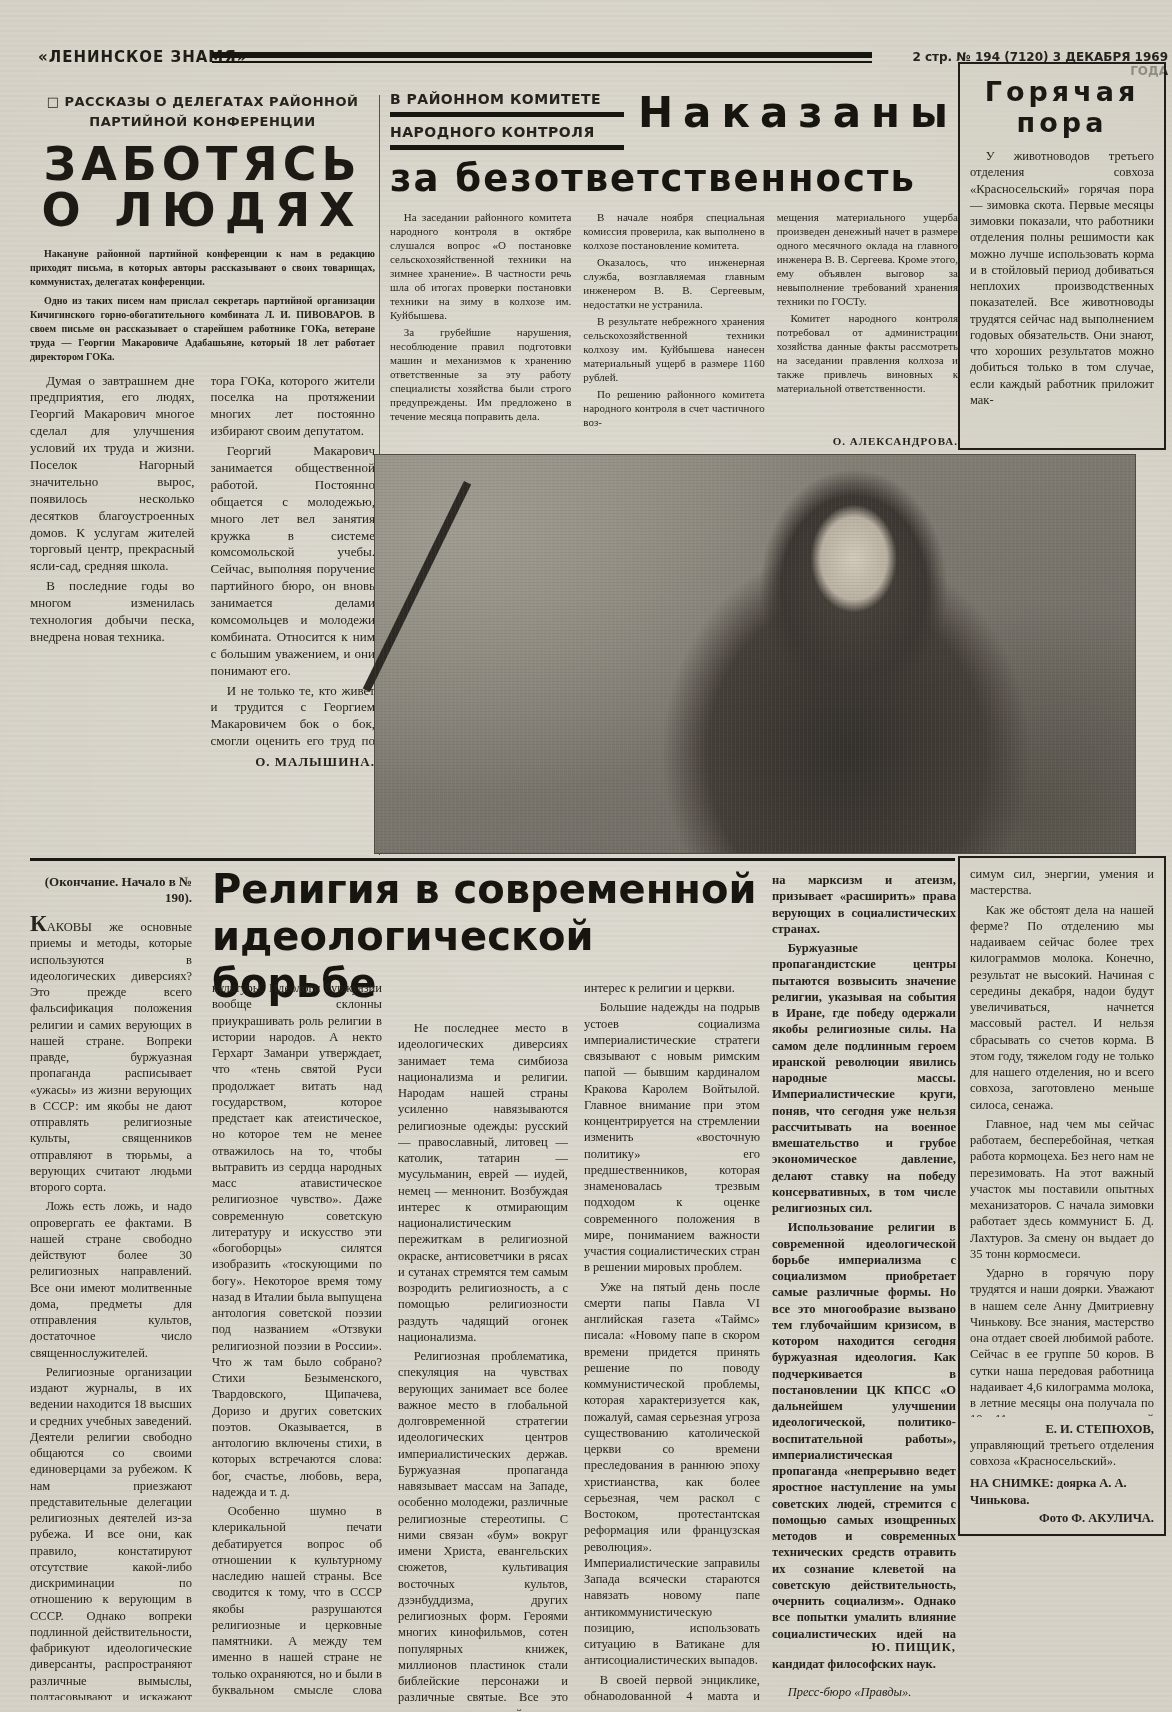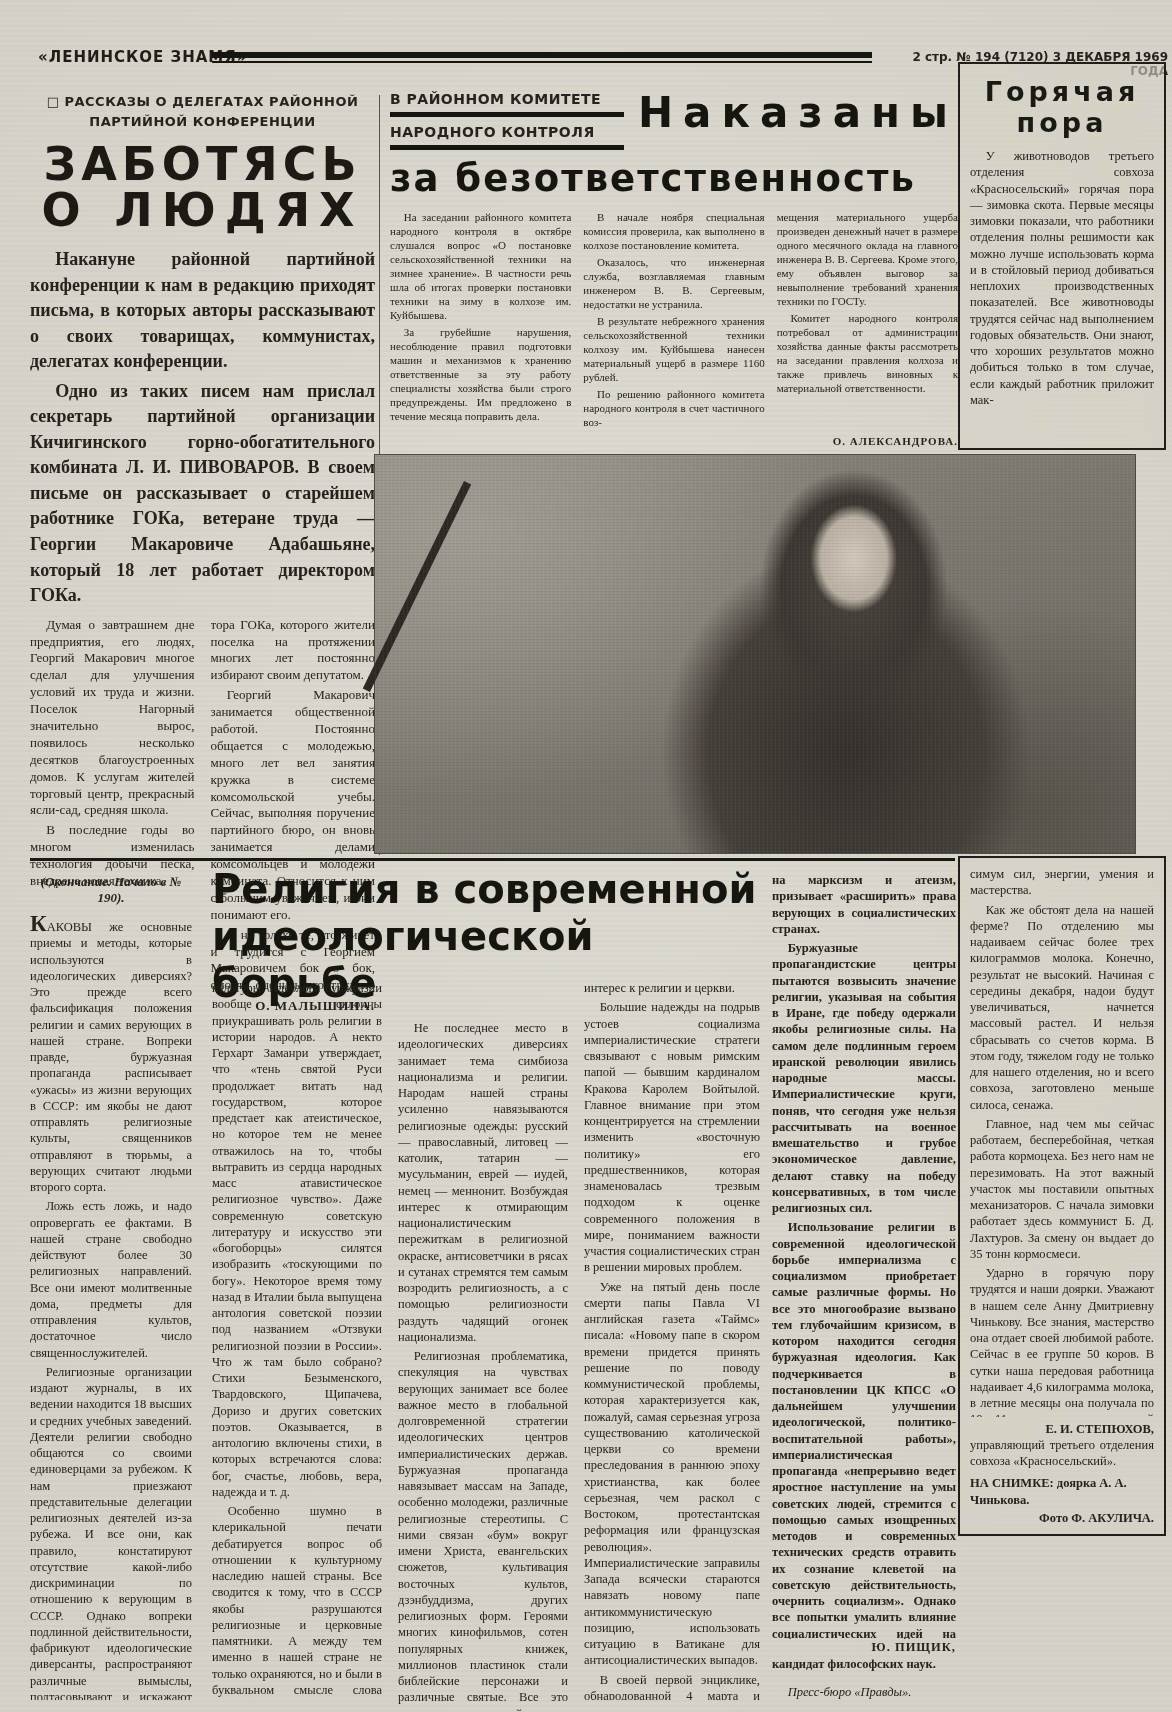--- a/index.html
+++ b/index.html
@@ -21,21 +21,21 @@
   
   .col-text p{margin:0 0 3px;text-indent:1.25em;text-align:justify;}
   .cont p:first-child{text-indent:0;}
   .signature{font-weight:bold;text-align:right;letter-spacing:1px;}
   
   .care{position:absolute;left:30px;top:92px;width:345px;height:766px;}
   .care .kicker{text-align:center;font:bold 13px/1.5 "DejaVu Sans",sans-serif;letter-spacing:.5px;}
   .care .headline{text-align:center;font:bold 46px/1.0 "DejaVu Sans",sans-serif;margin-top:10px;color:#1d1a15;}
   .care .headline .hl1{letter-spacing:5px;}
   .care .headline .hl2{letter-spacing:9px;}
-  .care .lead{margin-top:14px;font-size:18px;line-height:1.42;font-weight:bold;}
+  .care .lead{margin-top:14px;font-size:10px;line-height:1.42;font-weight:bold;}
   .care .lead p{margin:0 0 4px;text-indent:1.4em;text-align:justify;}
   .care-cols{display:flex;gap:16px;margin-top:8px;height:398px;}
   .care-col{flex:1;display:flex;flex-direction:column;font-size:13px;line-height:1.3;}
   .care-col .col-text{flex:1;overflow:hidden;}
   
   .vdiv{position:absolute;left:379px;top:95px;width:1px;height:760px;background:#56524a;}
   .hrule{position:absolute;left:30px;top:858px;width:925px;height:3px;background:#1b1914;}
   
   .punished{position:absolute;left:390px;top:92px;width:568px;height:360px;}
   .pun-head{display:flex;align-items:flex-start;gap:14px;}
@@ -68,21 +68,21 @@
   .hot-top{top:62px;height:388px;overflow:hidden;}
   .hot-bottom{top:856px;height:680px;display:flex;flex-direction:column;}
   .hot-headline{text-align:center;font:bold 27px/1.15 "DejaVu Sans",sans-serif;letter-spacing:4px;color:#1b1914;margin:4px 0 10px;}
   .hot-bottom .col-text{flex:1;overflow:hidden;}
   .hot-sig-name{font-weight:bold;text-align:right;margin-top:4px;}
   .hot-sig-role{text-align:justify;}
   .hot-caption{font-weight:bold;margin-top:6px;}
   .hot-credit{text-align:right;font-weight:bold;margin-top:2px;}
   
   .religion{position:absolute;left:30px;top:872px;width:926px;height:828px;font-size:12.5px;line-height:1.3;}
-  .r-note{position:absolute;left:0;top:2px;width:162px;text-align:center;font-weight:bold;font-size:13px;line-height:1.25;font-style:italic;}
+  .r-note{position:absolute;left:0;top:2px;width:162px;text-align:right;font-weight:bold;font-size:13px;line-height:1.25;}
   .r-col{position:absolute;overflow:hidden;}
   .r-col1{left:0;top:40px;width:162px;height:788px;}
   .r-col1 p:first-child{text-indent:0;}
   .r-col1 p:first-child::first-letter{font-size:23px;font-weight:bold;line-height:1;}
   .r-headline{position:absolute;left:182px;top:-6px;width:568px;font:bold 40px/1.18 "DejaVu Sans",sans-serif;color:#17150f;text-align:left;}
   .r-headline .rhl2{word-spacing:34px;}
   .r-col2{left:182px;top:108px;width:170px;height:720px;}
   .r-col3{left:368px;top:108px;width:170px;height:720px;margin-top:40px;}
   .r-col4{left:554px;top:108px;width:176px;height:720px;}
   .r-col5wrap{position:absolute;left:742px;top:0;width:184px;height:828px;display:flex;flex-direction:column;}

